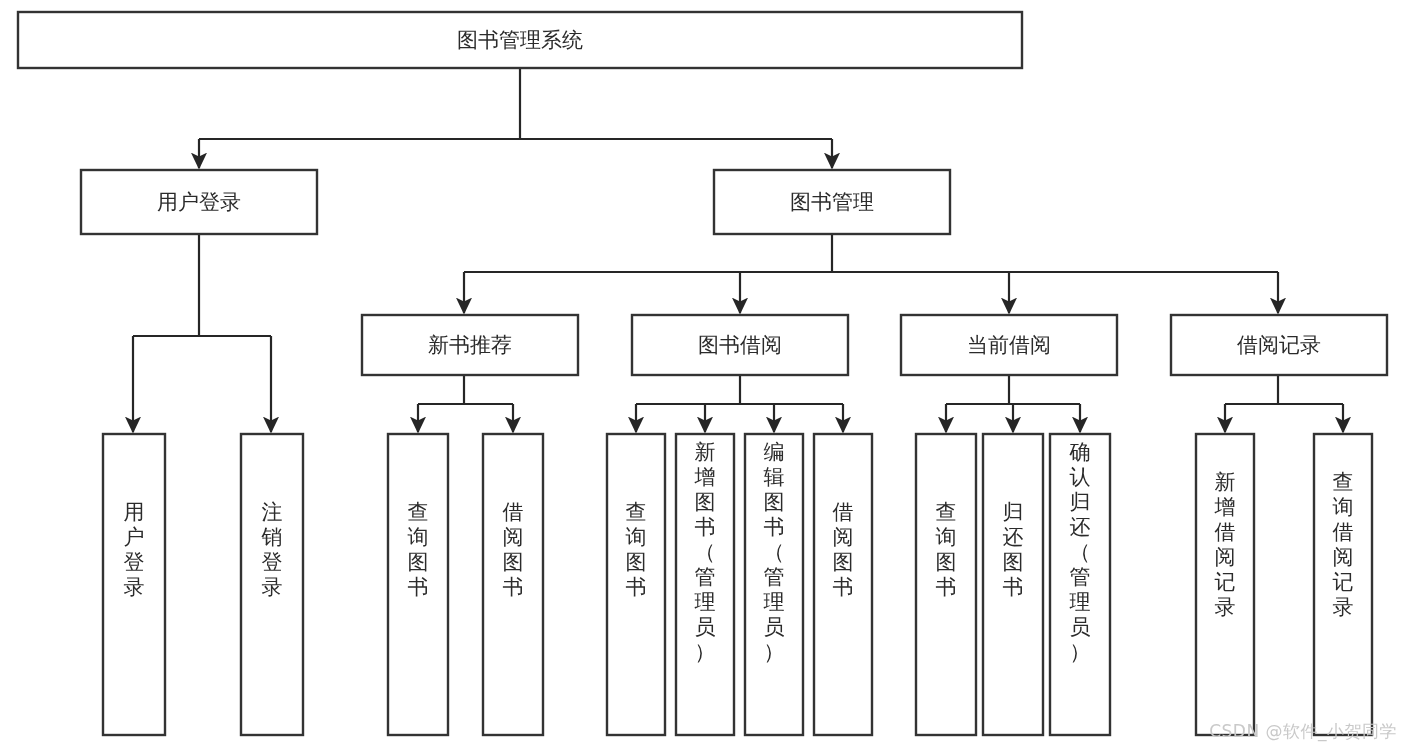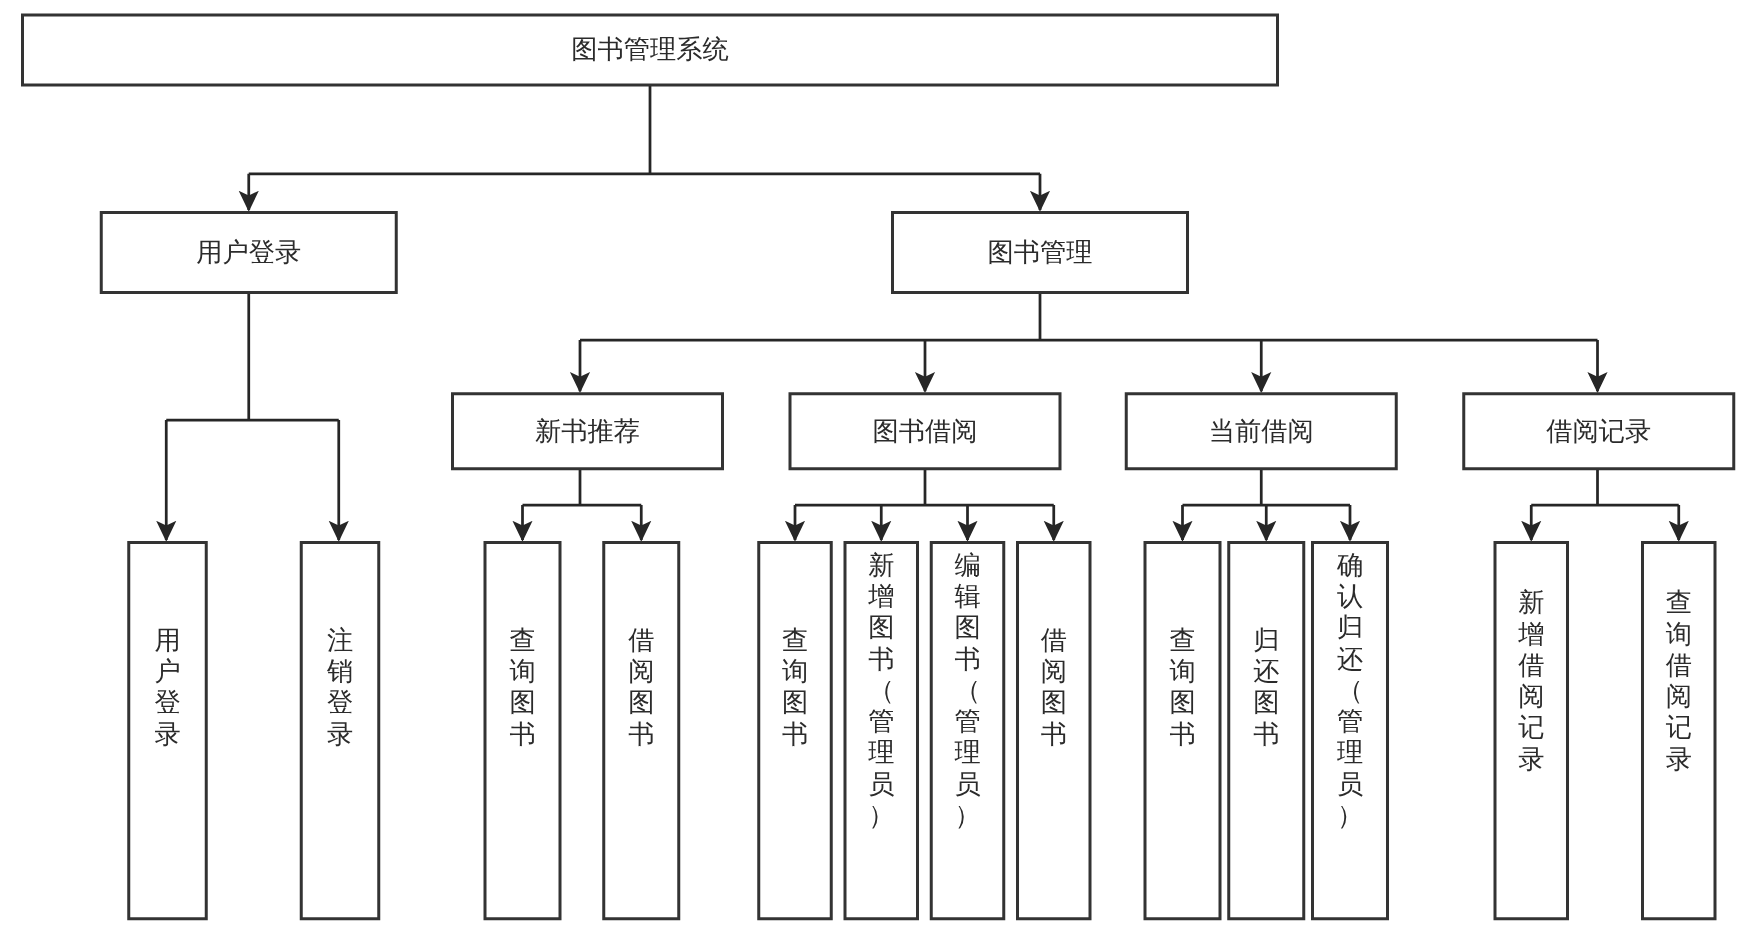--- a/index.html
+++ b/index.html
@@ -207,13 +207,14 @@
       <text class="vert-label" x="1225" y="489"><tspan x="1225" y="489">新</tspan><tspan x="1225" y="514">增</tspan><tspan x="1225" y="539">借</tspan><tspan x="1225" y="564">阅</tspan><tspan x="1225" y="589">记</tspan><tspan x="1225" y="614">录</tspan></text>
     </g>
 
     <g>
       <rect class="node-rect" x="1314" y="434" width="58" height="301"></rect>
       <text class="vert-label" x="1343" y="489"><tspan x="1343" y="489">查</tspan><tspan x="1343" y="514">询</tspan><tspan x="1343" y="539">借</tspan><tspan x="1343" y="564">阅</tspan><tspan x="1343" y="589">记</tspan><tspan x="1343" y="614">录</tspan></text>
     </g>
 
   </svg>
 
+  <div class="watermark">CSDN @软件_小贺同学</div>
 </div>
 
 </body></html>

